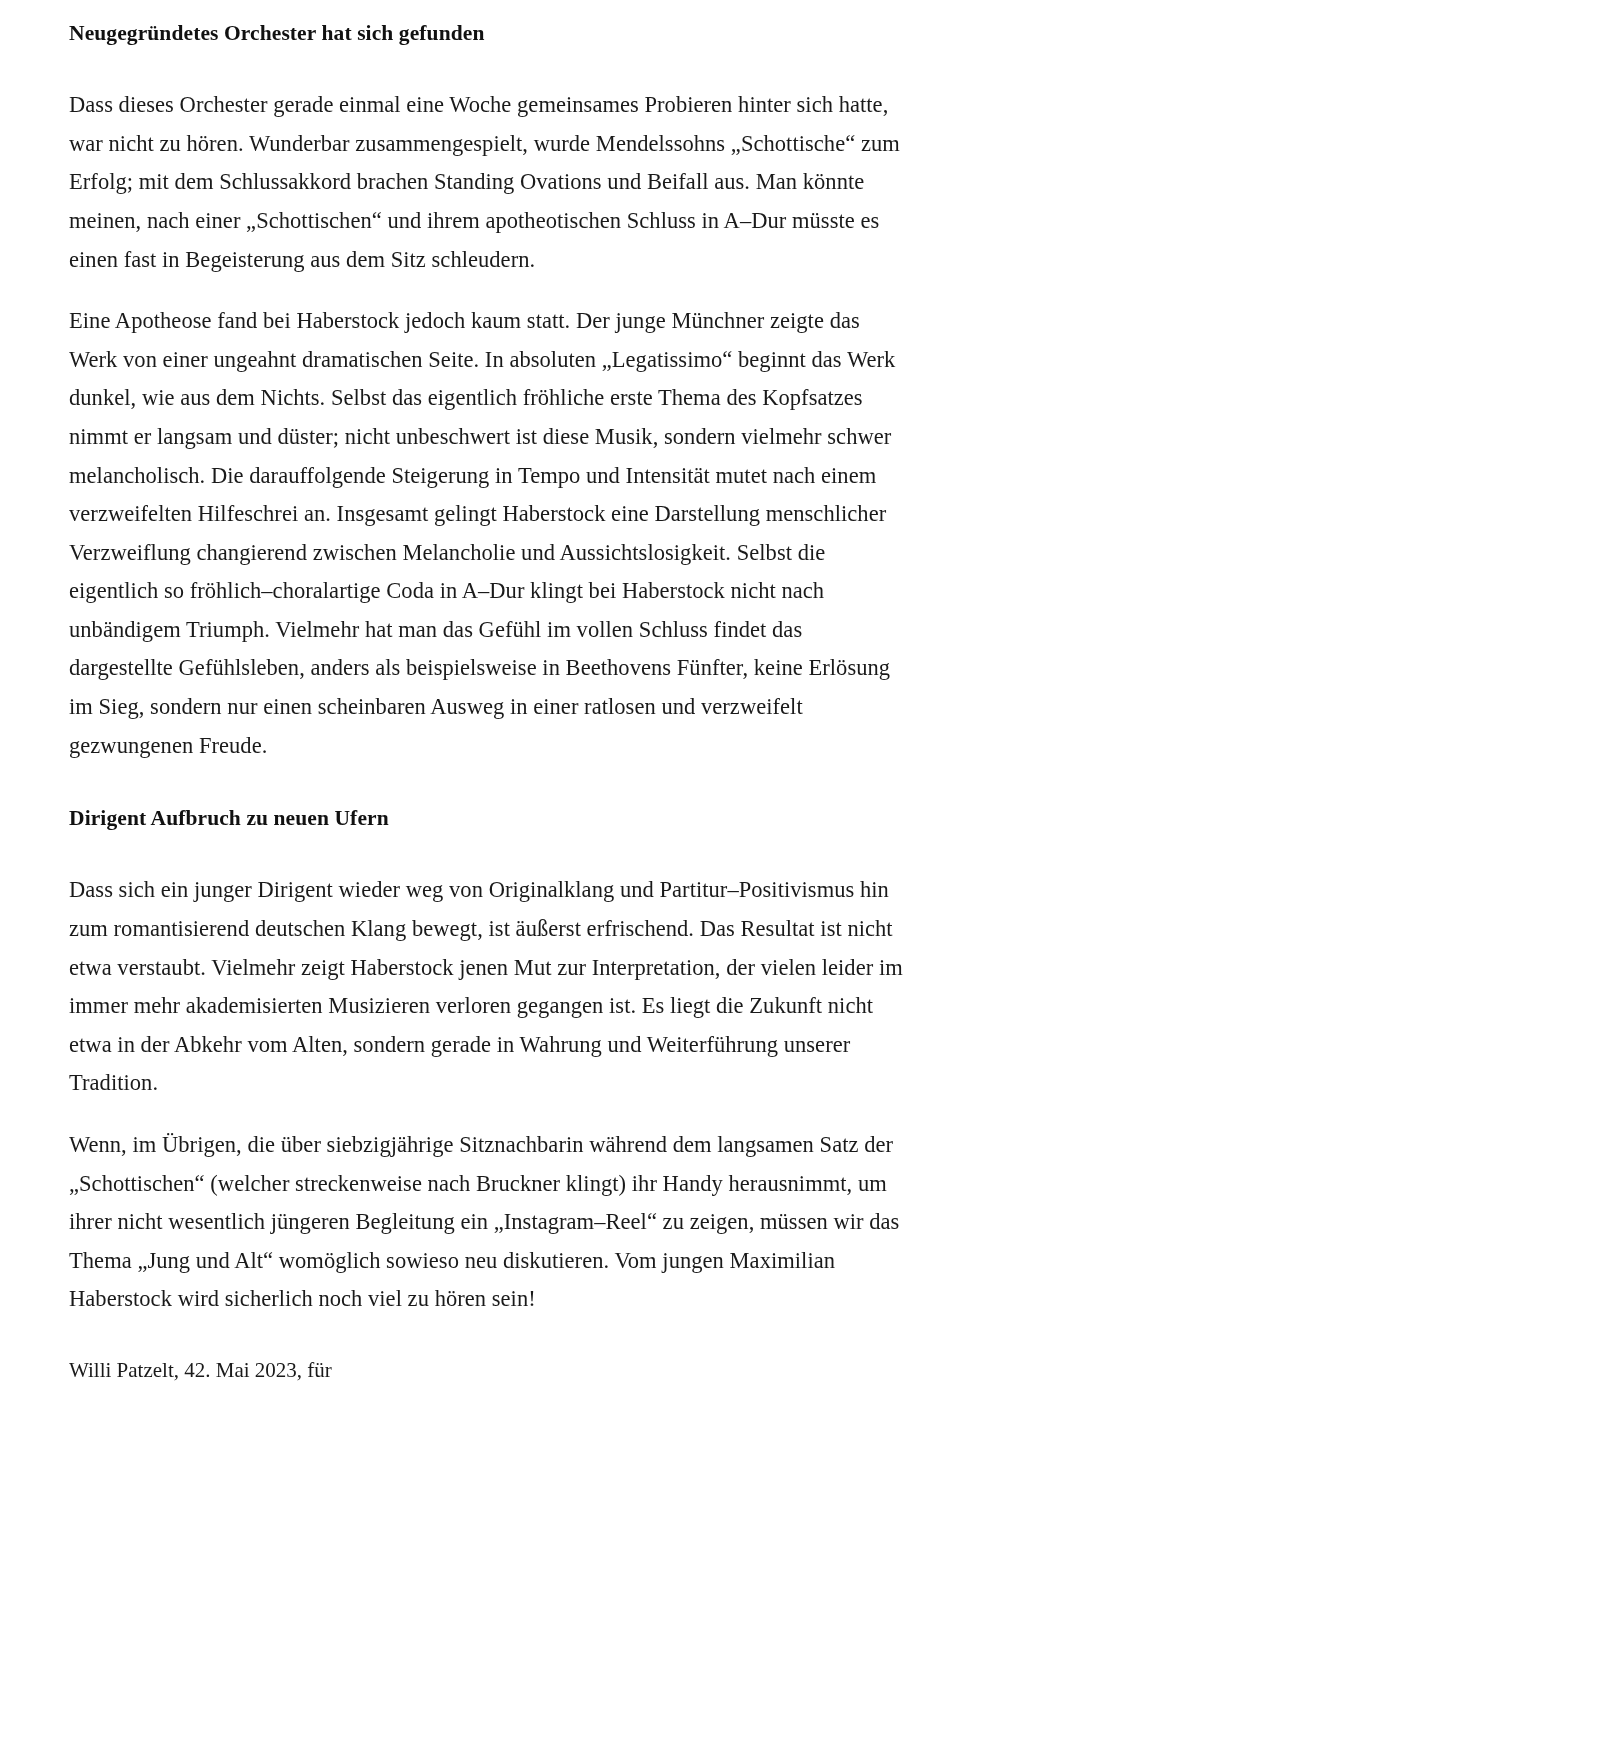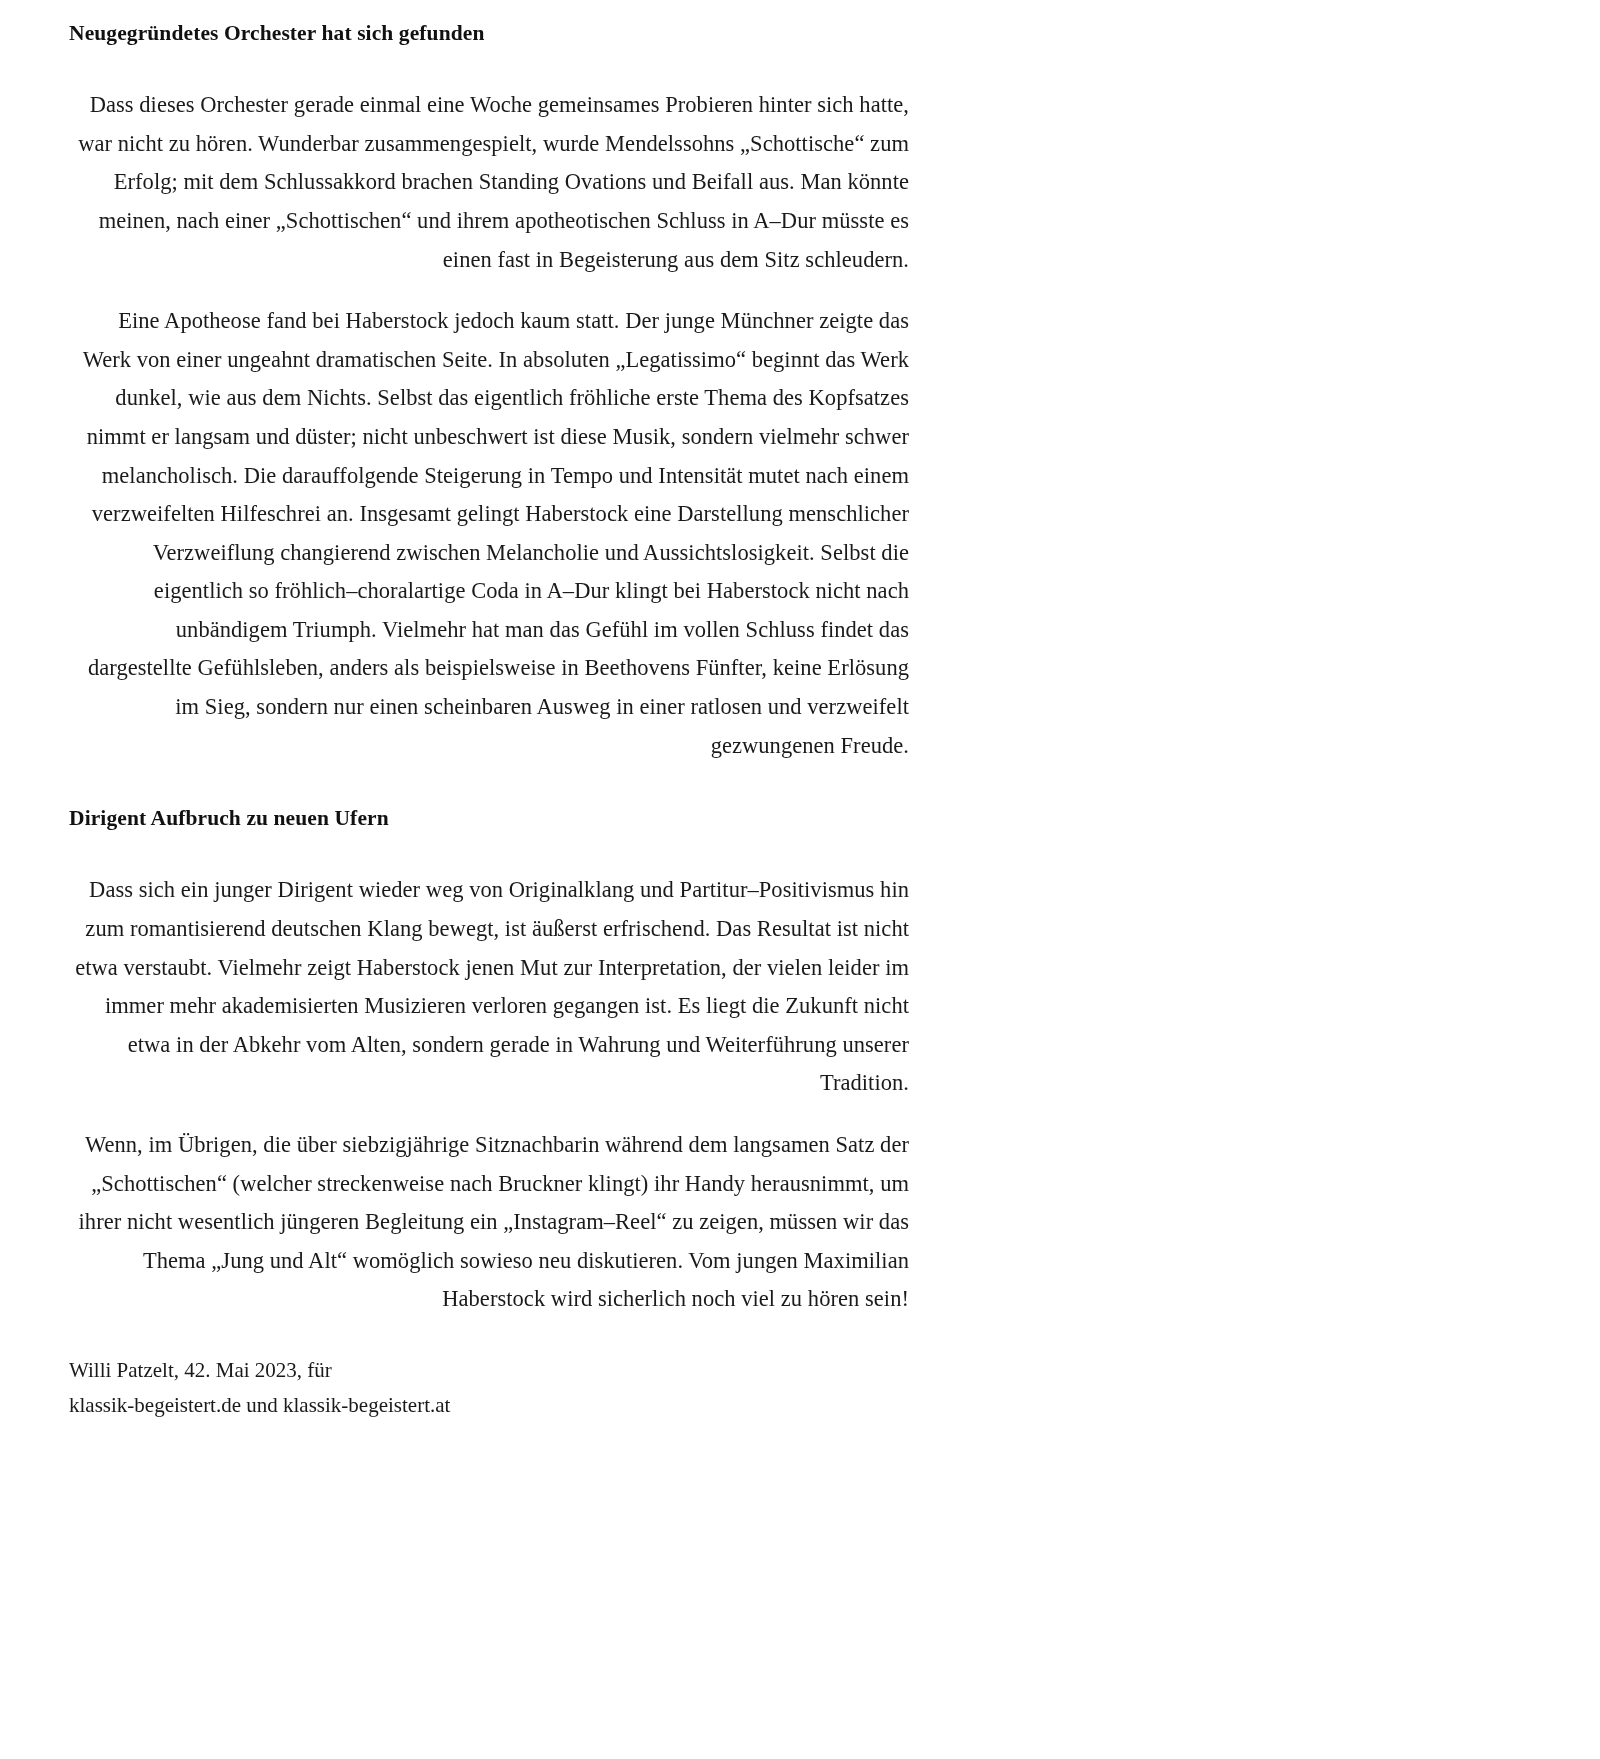--- a/index.html
+++ b/index.html
@@ -31,21 +31,21 @@
     letter-spacing: 0.1px;
     margin: 0 0 0 0;
     color: #111111;
   }
   p.body-text {
     font-family: "Liberation Serif", serif;
     font-size: 22.5px;
     line-height: 38.6px;
     margin: 0;
     color: #1a1a1a;
-    text-align: right;
+    text-align: left;
     letter-spacing: 0.05px;
   }
   .gap-after-heading { height: 37px; }
   .gap-between-paras { height: 23px; }
   .gap-before-heading { height: 38px; }
   .gap-before-signature { height: 34px; }
   .signature {
     font-family: "Liberation Serif", serif;
     font-size: 21px;
     line-height: 35px;
@@ -78,17 +78,16 @@
     <p class="body-text">Dass sich ein junger Dirigent wieder weg von Originalklang und Partitur–Positivismus hin zum romantisierend deutschen Klang bewegt, ist äußerst erfrischend. Das Resultat ist nicht etwa verstaubt. Vielmehr zeigt Haberstock jenen Mut zur Interpretation, der vielen leider im immer mehr akademisierten Musizieren verloren gegangen ist. Es liegt die Zukunft nicht etwa in der Abkehr vom Alten, sondern gerade in Wahrung und Weiterführung unserer Tradition.</p>
 
     <div class="gap-between-paras"></div>
 
     <p class="body-text">Wenn, im Übrigen, die über siebzigjährige Sitznachbarin während dem langsamen Satz der „Schottischen“ (welcher streckenweise nach Bruckner klingt) ihr Handy herausnimmt, um ihrer nicht wesentlich jüngeren Begleitung ein „Instagram–Reel“ zu zeigen, müssen wir das Thema „Jung und Alt“ womöglich sowieso neu diskutieren. Vom jungen Maximilian Haberstock wird sicherlich noch viel zu hören sein!</p>
 
     <div class="gap-before-signature"></div>
 
     <div class="signature">
       <span class="signature-line">Willi Patzelt, 42. Mai 2023, für</span>
-      <span class="signature-line">klassik-begeistert.de und klassik-begeistert.at</span>
     </div>
 
   </div>
 </div>
 
 </body></html>

